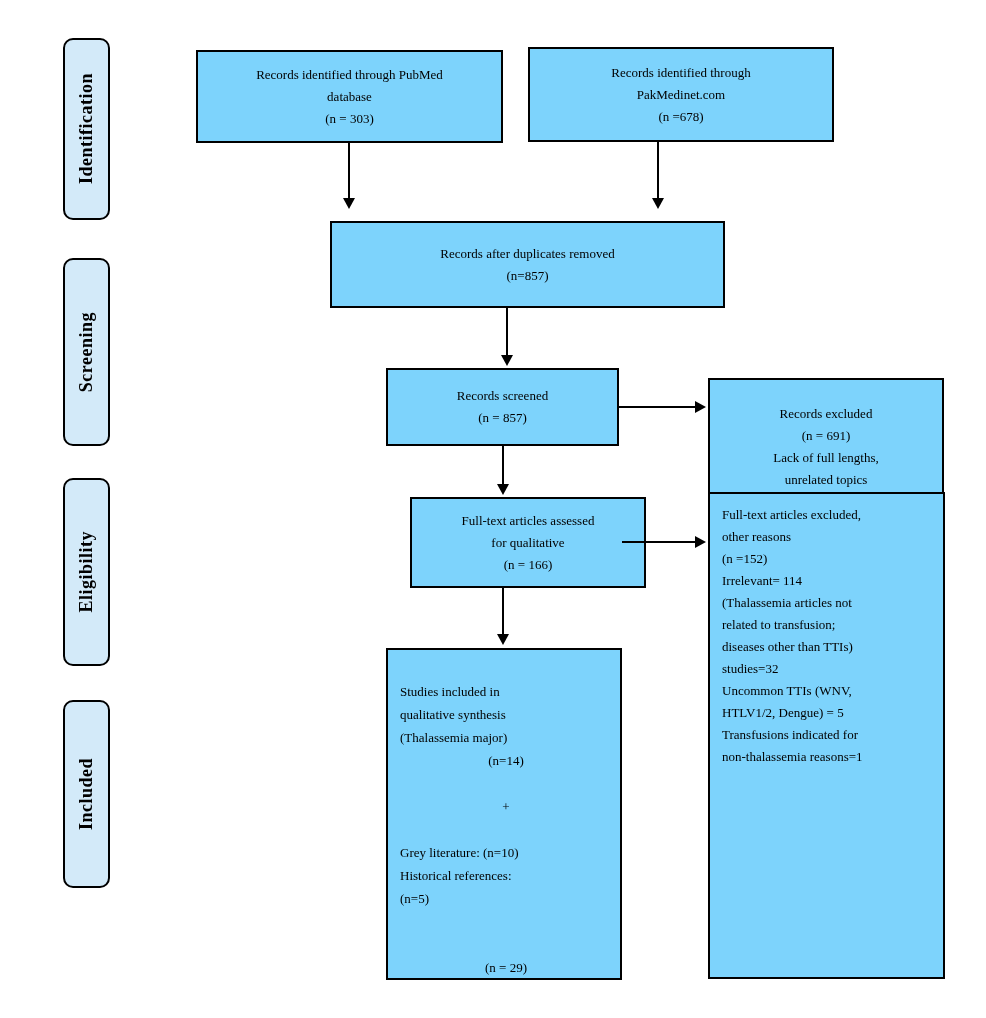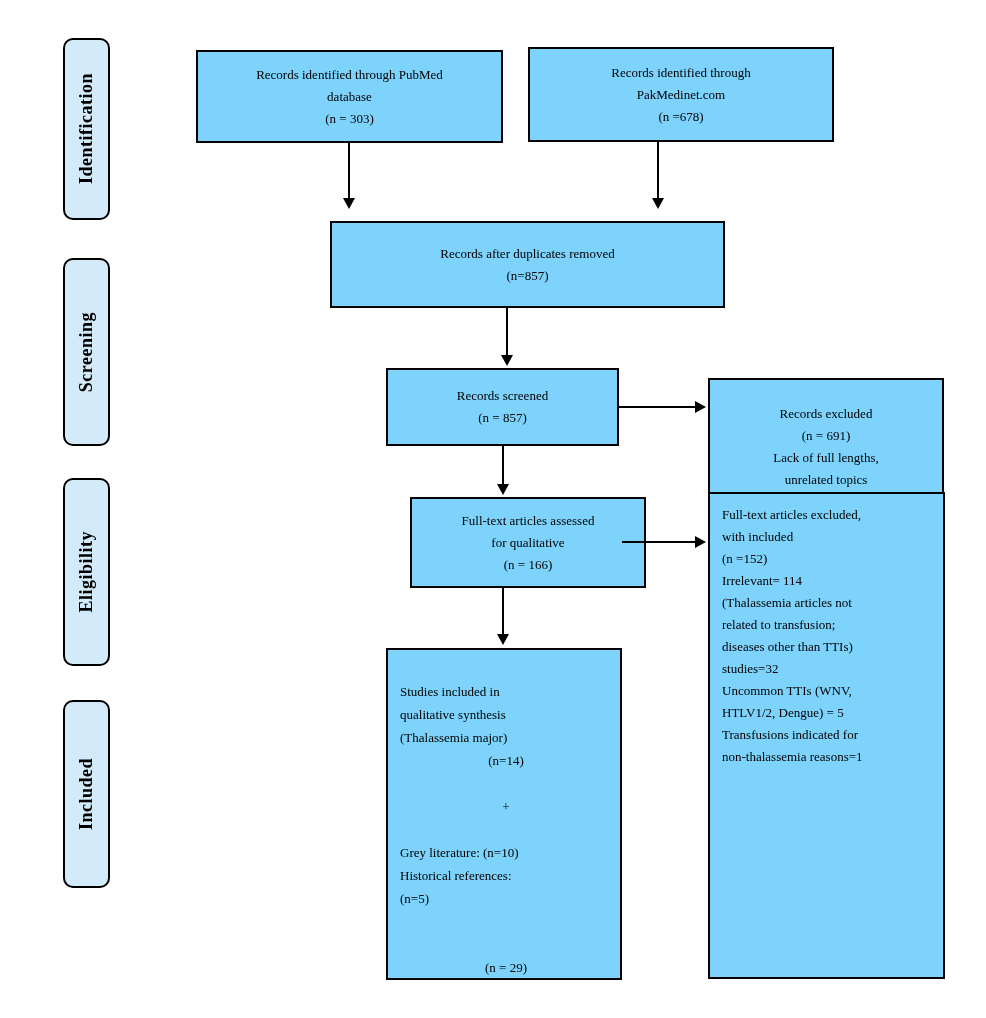--- a/index.html
+++ b/index.html
@@ -98,21 +98,21 @@
   </div>
 
   <div class="box center" style="left:386px;top:497px;width:236px;height:91px;margin-left:24px;">
     <div class="bline">Full-text articles assessed</div>
     <div class="bline">for qualitative</div>
     <div class="bline">(n = 166)</div>
   </div>
 
   <div class="box left" style="left:708px;top:492px;width:237px;height:487px;">
     <div class="bline">Full-text articles excluded,</div>
-    <div class="bline">with included</div>
+    <div class="bline">other reasons</div>
     <div class="bline">(n =152)</div>
     <div class="bline">Irrelevant= 114</div>
     <div class="bline">(Thalassemia articles not</div>
     <div class="bline">related to transfusion;</div>
     <div class="bline">diseases other than TTIs)</div>
     <div class="bline">studies=32</div>
     <div class="bline">Uncommon TTIs (WNV,</div>
     <div class="bline">HTLV1/2, Dengue) = 5</div>
     <div class="bline">Transfusions indicated for</div>
     <div class="bline">non-thalassemia reasons=1</div>

